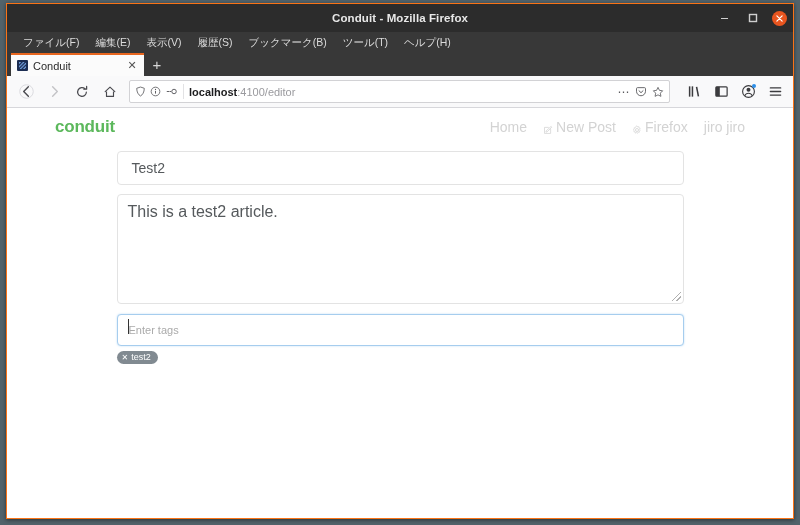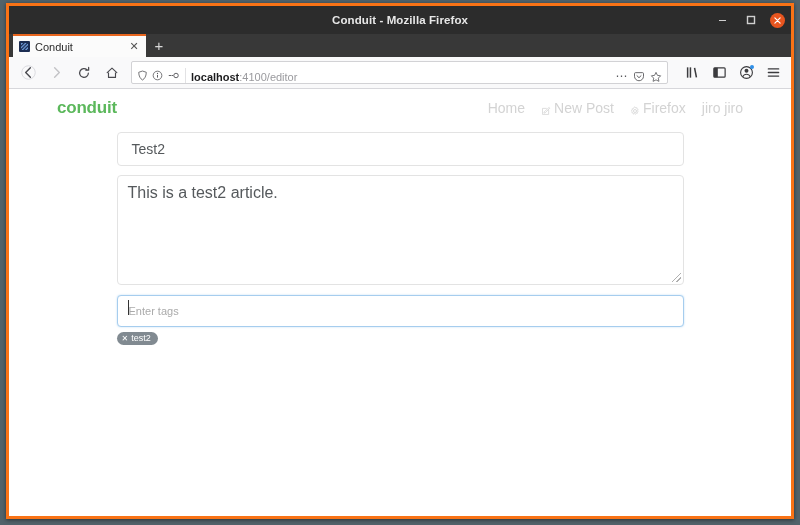--- a/index.html
+++ b/index.html
@@ -12,21 +12,21 @@
   #desktop {
     width: 800px; height: 525px;
     background: #52636b;
     display: flex; align-items: center; justify-content: center;
   }
   #window {
     position: absolute;
     left: 6px; top: 3px;
     width: 788px; height: 516px;
     background: #ffffff;
-    border: 3px solid #f97316;
+    border: 1px solid #f97316;
     display: flex; flex-direction: column;
     box-shadow: 0 1px 4px rgba(0,0,0,.5);
   }
 
   
   #titlebar {
     height: 28px; background: #2c2c2c;
     display: flex; align-items: center;
     position: relative; flex: 0 0 auto;
   }
@@ -82,21 +82,21 @@
   
   #navbar {
     height: 32px; background: #f9f9fa; border-bottom: 1px solid #d7d7db;
     display: flex; align-items: center; padding: 0 6px; gap: 2px;
     flex: 0 0 auto;
   }
   .navbtn { width: 26px; height: 26px; display: flex; align-items: center; justify-content: center; color: #4a4a4f; }
   .navbtn.disabled { color: #c3c3c6; }
   #urlbar {
     flex: 1; height: 23px; background: #fff; border: 1px solid #d2d2d5; border-radius: 2px;
-    display: flex; align-items: flex-end; margin: 0 6px 0 4px; padding: 0 5px; gap: 5px;
+    display: flex; align-items: center; margin: 0 6px 0 4px; padding: 0 5px; gap: 5px;
     min-width: 0;
   }
   #urlbar .idbox { display: flex; align-items: center; gap: 4px; padding-right: 5px; border-right: 1px solid #e2e2e4; height: 15px; }
   #urlbar .urltext { flex: 1; font-size: 11px; color: #9a9a9e; overflow: hidden; white-space: nowrap; }
   #urlbar .urltext b { color: #1c1c1e; font-weight: bold; }
   #urlbar .uicon { color: #6a6a6e; display: flex; align-items: center; }
   #urlbar .dots { font-size: 12px; color: #5a5a5e; letter-spacing: .5px; }
   #toolbar-right { display: flex; align-items: center; gap: 3px; padding-left: 4px; }
   .tbicon { width: 24px; height: 24px; display: flex; align-items: center; justify-content: center; color: #3b3b3e; position: relative; }
   .tbicon .dot { position: absolute; top: 4px; right: 4px; width: 4px; height: 4px; border-radius: 50%; background: #2e8fe8; }
@@ -175,20 +175,29 @@
             </svg>
         </div>
         <div class="wc close">
           <svg width="7" height="7" viewBox="0 0 8 8">
               <path d="M1 1 L7 7 M7 1 L1 7" stroke="#fff" stroke-width="1.4" stroke-linecap="round"></path>
             </svg>
         </div>
       </div>
     </div>
 
+    <div id="menubar">
+      <div class="menu-item">ファイル(F)</div>
+      <div class="menu-item">編集(E)</div>
+      <div class="menu-item">表示(V)</div>
+      <div class="menu-item">履歴(S)</div>
+      <div class="menu-item">ブックマーク(B)</div>
+      <div class="menu-item">ツール(T)</div>
+      <div class="menu-item">ヘルプ(H)</div>
+    </div>
 
     <div id="tabstrip">
       <div id="tab">
         <div class="favicon"></div>
         <div class="tab-title">Conduit</div>
         <div class="tab-close">✕</div>
       </div>
       <div id="newtab">+</div>
     </div>
 

